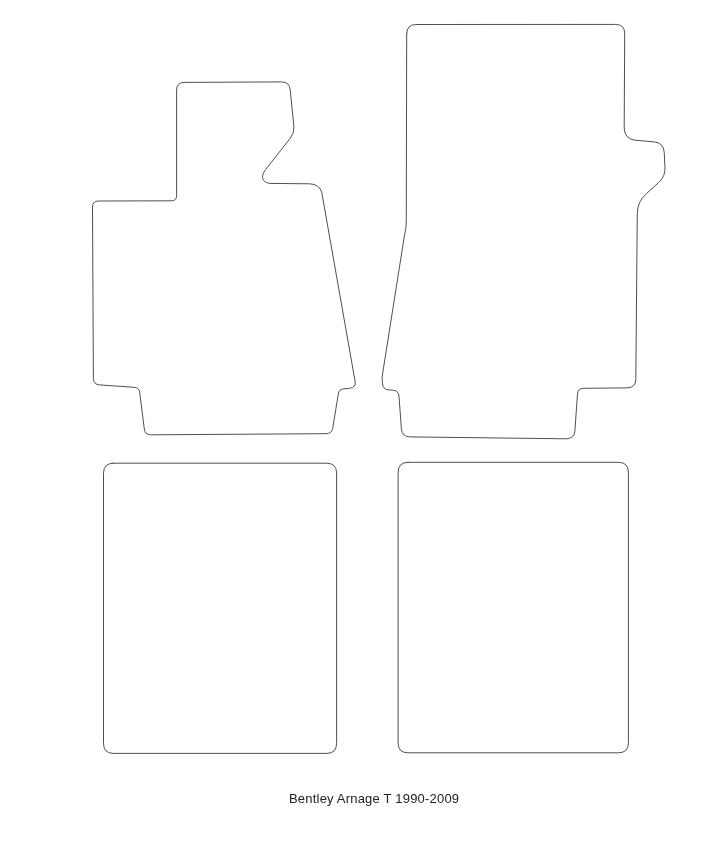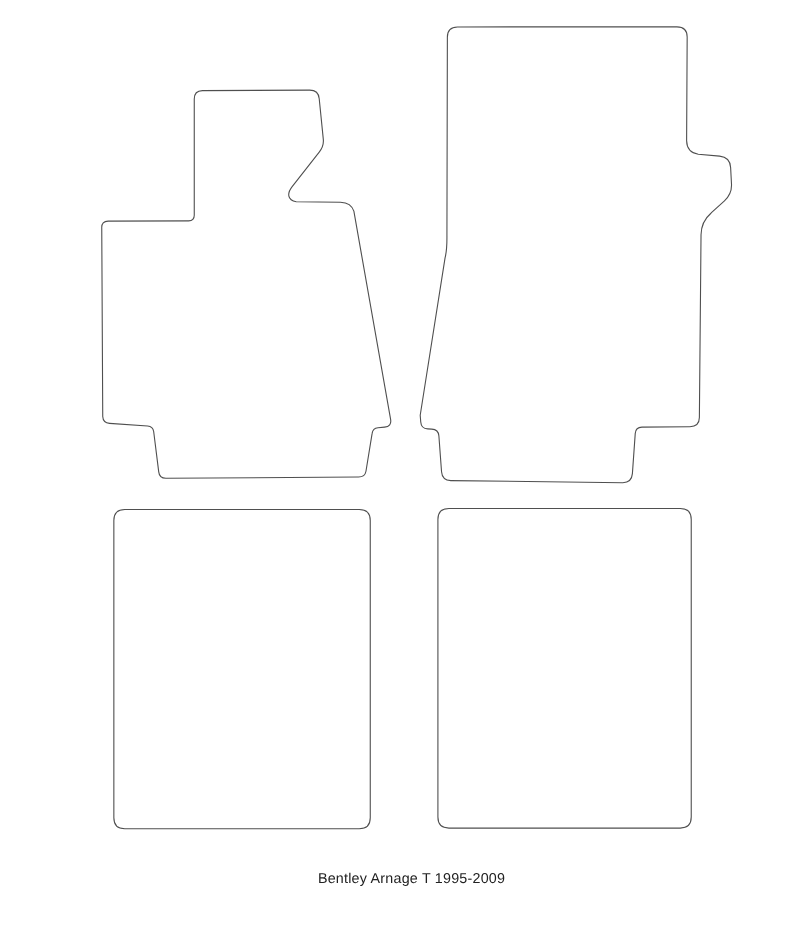--- a/index.html
+++ b/index.html
@@ -46,14 +46,14 @@
 </head>
 <body>
 
 <div class="sheet">
   <svg width="723" height="853" viewBox="0 0 723 853">
     <path class="mat-outline" d="M 92.5 207 Q 92.3 201.2 98.3 201 L 171.5 200.8 Q 176.6 200.7 176.6 195.7 L 176.6 90 Q 176.6 82.6 184 82.4 L 281.5 81.9 Q 289.6 81.9 290.2 89.8 L 293.9 126.5 Q 294.6 132.8 290.2 138.3 L 265.6 169.6 C 260.8 175.8 261.2 181.8 269.3 183.4 L 309.5 183.8 Q 319.3 184.2 321.7 192 L 355.1 381.3 Q 356.2 387.6 349.6 388.3 L 343.6 388.9 Q 338.9 389.4 338.3 394 L 332.7 428.4 Q 331.8 433.6 326 433.7 L 150.8 434.8 Q 144.9 434.8 144.3 429 L 139.7 392.3 Q 139 387.6 134.2 387.3 L 99.6 384.9 Q 93.7 384.5 93.4 378.6 L 92.5 207 Z"></path>
     <path class="mat-outline" d="M 406.7 33.8 Q 406.7 24.6 415.9 24.5 L 615.4 24.4 Q 624.7 24.4 624.7 33.6 L 624.2 128 Q 624.4 138.6 634.8 140.2 L 654.2 141.9 Q 663.6 142.8 664.2 152.2 L 665 167.5 Q 665.4 176.4 658.6 182.6 L 646.5 193.6 Q 637.4 201.5 637.3 213.5 L 635.8 379.5 Q 635.7 387.7 627.2 387.9 L 583.6 388.3 Q 577.9 388.4 577.5 394 L 574.9 430.6 Q 574.3 438.6 566.2 438.8 L 409.8 436.9 Q 402 436.7 401.4 428.9 L 399 396.3 Q 398.6 390.3 392.5 390.1 L 388.8 389.9 Q 382.9 389.6 382.5 383.6 L 382 377.5 L 404.6 234.5 C 406.5 227 406.3 222 406.3 214 L 406.7 33.8 Z"></path>
     <path class="mat-outline" d="M 113.5 463.2 L 326.6 463.2 Q 336.6 463.2 336.6 473.2 L 336.6 743.4 Q 336.6 753.4 326.6 753.4 L 113.5 753.4 Q 103.5 753.4 103.5 743.4 L 103.5 473.2 Q 103.5 463.2 113.5 463.2 Z"></path>
     <path class="mat-outline" d="M 408.1 462.3 L 618.4 462.3 Q 628.4 462.3 628.4 472.3 L 628.4 742.8 Q 628.4 752.8 618.4 752.8 L 408.1 752.8 Q 398.1 752.8 398.1 742.8 L 398.1 472.3 Q 398.1 462.3 408.1 462.3 Z"></path>
   </svg>
-  <div class="caption">Bentley Arnage T 1995-2009</div>
+  <div class="caption">Bentley Arnage T 1990-2009</div>
 </div>
 
 </body></html>

